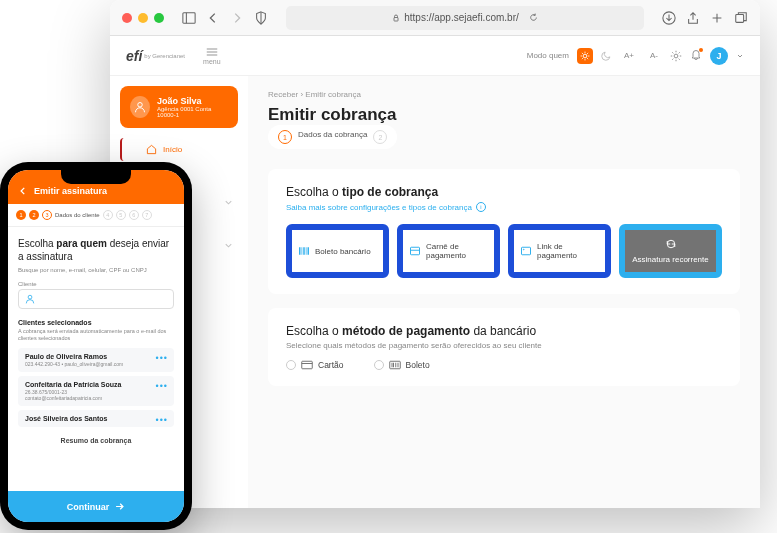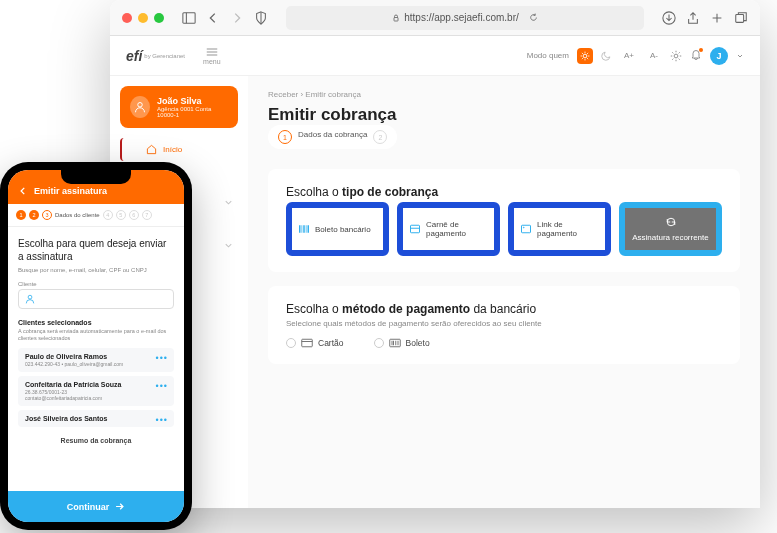--- a/index.html
+++ b/index.html
@@ -79,21 +79,21 @@
     .phone-screen { width: 100%; height: 100%; background: #fff; border-radius: 20px; overflow: hidden; position: relative; }
     .notch { position: absolute; top: 0; left: 50%; transform: translateX(-50%); width: 70px; height: 14px; background: #000; border-radius: 0 0 10px 10px; z-index: 3; }
     .phone-header { background: #ff6a00; color: #fff; padding: 16px 10px 8px; font-size: 9px; font-weight: 600; display: flex; align-items: center; gap: 6px; }
     .phone-stepper { background: #fff; padding: 6px 8px; font-size: 6px; display: flex; align-items: center; gap: 3px; border-bottom: 1px solid #eee; }
     .pstep { width: 10px; height: 10px; border-radius: 50%; display: flex; align-items: center; justify-content: center; font-size: 5.5px; }
     .pstep.done { background: #ff6a00; color: #fff; }
     .pstep.active { border: 1px solid #ff6a00; color: #ff6a00; }
     .pstep.inactive { border: 1px solid #ddd; color: #ccc; }
     .phone-content { padding: 10px; }
     .phone-h { font-size: 10px; color: #222; line-height: 1.3; margin-bottom: 4px; }
-    .phone-h b { font-weight: 400; margin-top: 6px; }
+    .phone-h b { font-weight: 700; margin-top: 6px; }
     .phone-sub { font-size: 6px; color: #888; margin-bottom: 8px; }
     .phone-label { font-size: 6px; color: #888; margin-bottom: 2px; }
     .phone-input { border: 1px solid #ddd; border-radius: 4px; height: 20px; margin-bottom: 10px; display: flex; align-items: center; padding: 0 6px; }
     .clientes-h { font-size: 7px; font-weight: 700; color: #222; margin-bottom: 2px; }
     .clientes-sub { font-size: 5.5px; color: #888; margin-bottom: 6px; line-height: 1.3; }
     .client-item { background: #f6f7f9; border-radius: 4px; padding: 5px 7px; margin-bottom: 4px; position: relative; }
     .client-name { font-size: 7px; font-weight: 600; color: #222; }
     .client-detail { font-size: 5px; color: #888; margin-top: 1px; }
     .client-dots { position: absolute; right: 6px; top: 5px; color: #2dafee; font-size: 9px; letter-spacing: 1px; }
     .resumo { text-align: center; font-size: 7px; color: #444; padding: 6px 0; font-weight: 600; }
@@ -240,20 +240,24 @@
       <div class="stepper">
         <div class="step-num active">1</div>
         <span class="step-label">Dados da cobrança</span>
         <div class="step-num inactive">2</div>
       </div>
 
       <div class="card">
         <div class="card-title">
           <span>Escolha o </span><b>tipo de cobrança</b>
         </div>
+        <div class="card-link">
+          <span>Saiba mais sobre configurações e tipos de cobrança</span>
+          <span class="info-icon">i</span>
+        </div>
         <div class="cobranca-types">
           <div class="type-btn">
             <svg viewBox="0 0 16 16" fill="none" stroke="currentColor" stroke-width="1.3">
                 <line x1="2" y1="3" x2="2" y2="13"></line>
                 <line x1="4" y1="3" x2="4" y2="13"></line>
                 <line x1="7" y1="3" x2="7" y2="13"></line>
                 <line x1="9" y1="3" x2="9" y2="13"></line>
                 <line x1="12" y1="3" x2="12" y2="13"></line>
                 <line x1="14" y1="3" x2="14" y2="13"></line>
               </svg>

